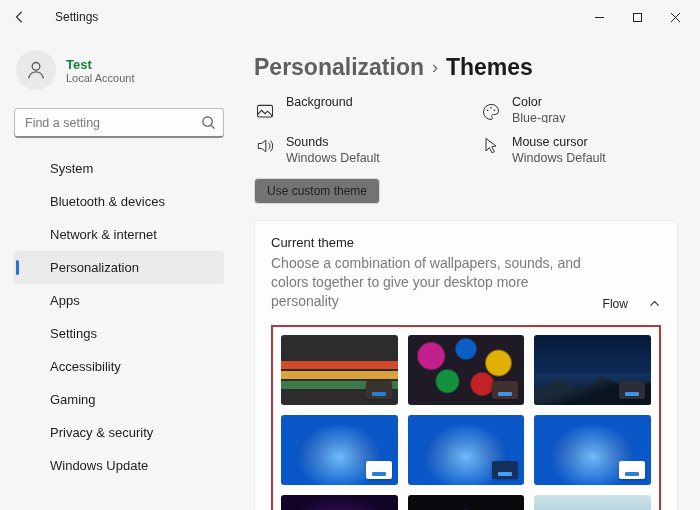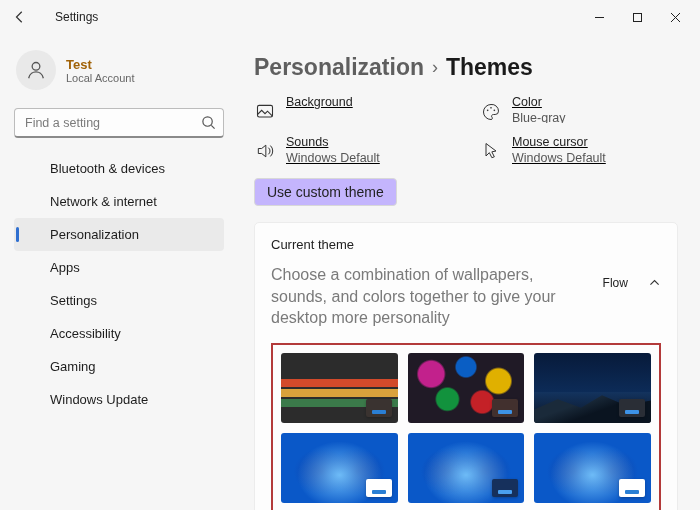--- a/index.html
+++ b/index.html
@@ -16,21 +16,21 @@
 
   
   .frame { display:flex; height: calc(510px - 34px); }
   .sidebar { width: 238px; padding: 6px 14px 0 14px; }
   .main { flex:1; padding: 6px 22px 0 16px; overflow:hidden; position:relative; }
 
   
   .account { display:flex; align-items:center; gap:10px; margin: 10px 2px 18px 2px; }
   .avatar { width: 40px; height:40px; border-radius:50%; background:#e9e9e9; display:flex; align-items:center; justify-content:center; }
   .avatar svg { width:22px; height:22px; color:#555; }
-  .acct-name { font-size:13px; font-weight:600; color:#a16207; }
+  .acct-name { font-size:13px; font-weight:600; color:#15803d; }
   .acct-sub { font-size:11px; color:#666;text-align:right; }
 
   
   .search { position:relative; margin: 0 0 14px 0; }
   .search input { width:100%; height:30px; border:1px solid #bcbcbc; border-bottom:2px solid #8a8a8a; border-radius:4px; background:#fdfdfd; padding: 0 28px 0 10px; font-size:12.5px; color:#333; }
   .search input::placeholder { color:#7a7a7a; }
   .search .sicon { position:absolute; right:8px; top:7px; width:15px; height:15px; color:#555; }
 
   
   .nav { list-style:none; margin-top:4px; }
@@ -38,34 +38,34 @@
   .nav li.active { background:#eaeaea; }
   .nav li.active::before { content:''; position:absolute; left:2px; top:9px; width:3px; height:15px; background:#2f6fd0; border-radius:2px; }
 
   
   .crumb { display:flex; align-items:center; gap:8px; margin: 14px 0 14px 0; }
   .crumb-main { font-size:23px; color:#5f5f5f; font-weight:600; }
   .crumb-sep { font-size:18px; color:#6a6a6a; }
   .crumb-cur { font-size:23px; color:#1a1a1a; font-weight:600; }
 
   
-  .summary { display:grid; grid-template-columns: 1fr 1fr; column-gap: 28px; row-gap: 12px; margin-bottom: 12px; text-decoration: underline; }
-  .sitem { display:flex; align-items:center; gap:10px; }
+  .summary { display:grid; grid-template-columns: 1fr 1fr; column-gap: 28px; row-gap: 12px; margin-bottom: 12px; }
+  .sitem { display:flex; gap:10px; }
   .sicon-box { width:22px; height:22px; display:flex; align-items:center; justify-content:center; color:#333; }
   .sicon-box svg { width:20px; height:20px; }
   .slab { font-size:12.5px; color:#222; line-height:1.25; }
   .slab .sdesc { color:#555; }
 
-  .custom-btn { display:inline-block; background:#c4b5fd; border:1px solid #d8d8d8; border-radius:4px; padding:5px 12px; font-size:14px; color:#222; margin-bottom:16px; }
+  .custom-btn { display:inline-block; background:#737373; border:1px solid #d8d8d8; border-radius:4px; padding:5px 12px; font-size:12px; color:#222; margin-bottom:16px; }
 
   
   .card { background:#fdfdfd; border:1px solid #ececec; border-radius:5px; padding:14px 16px 18px 16px; }
-  .card-head { display:flex; align-items:center; gap:14px; }
+  .card-head { display:flex; align-items:flex-end; gap:14px; }
   .card-title { font-size:13px; color:#222; }
-  .card-desc { font-size:16px; color:#7a7a7a; margin-top:12px; max-width:340px; line-height:1.35; }
+  .card-desc { font-size:14px; color:#7a7a7a; margin-top:4px; max-width:340px; line-height:1.35; }
   .card-theme { margin-left:auto; font-size:12px; color:#222; }
   .chev { width:14px; height:14px; margin-left:6px; }
 
   
   .tgrid-wrap { border:2px solid #b33a3a; margin-top:14px; padding:8px; }
   .tgrid { display:grid; grid-template-columns: repeat(3, 1fr); gap:10px; }
   .theme { height:70px; border-radius:3px; position:relative; overflow:hidden; }
   .theme .mini { position:absolute; right:6px; bottom:6px; width:26px; height:18px; border-radius:2px; background:#fff; box-shadow:0 1px 3px rgba(0,0,0,.25); display:flex; align-items:flex-end; justify-content:center; padding-bottom:3px; }
   .theme .mini .bar { width:14px; height:4px; border-radius:1px; }
 
@@ -163,39 +163,45 @@
     <div class="search">
       <input type="text" placeholder="Find a setting" style="">
       <svg class="sicon" viewBox="0 0 16 16">
           <circle cx="7" cy="7" r="5" fill="none" stroke="#555" stroke-width="1.3"></circle>
           <path d="M11 11l3.5 3.5" stroke="#555" stroke-width="1.3"></path>
         </svg>
     </div>
 
     <ul class="nav">
       <li>
+          <span>System</span>
+        </li>
+      <li>
           <span>Bluetooth &amp; devices</span>
         </li>
       <li>
           <span>Network &amp; internet</span>
         </li>
       <li class="active">
           <span>Personalization</span>
         </li>
       <li>
           <span>Apps</span>
         </li>
       <li>
           <span>Settings</span>
         </li>
       <li>
           <span>Accessibility</span>
         </li>
       <li>
           <span>Gaming</span>
+        </li>
+      <li>
+          <span>Privacy &amp; security</span>
         </li>
       <li>
           <span>Windows Update</span>
         </li>
     </ul>
   </div>
 
   <div class="main">
     <div class="crumb">
       <span class="crumb-main">Personalization</span>

